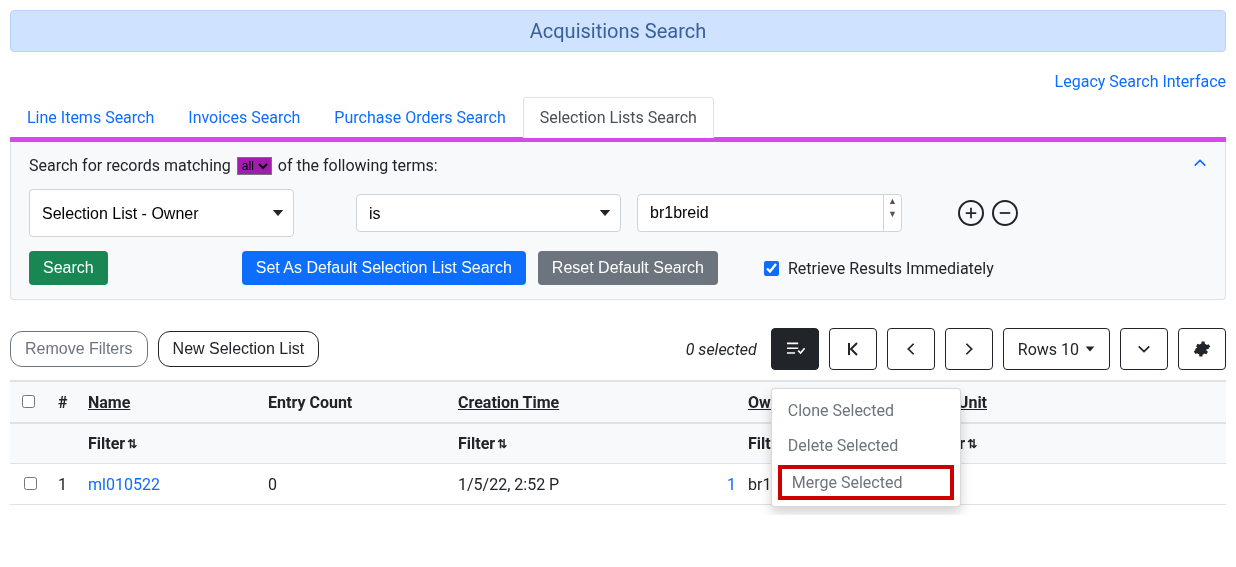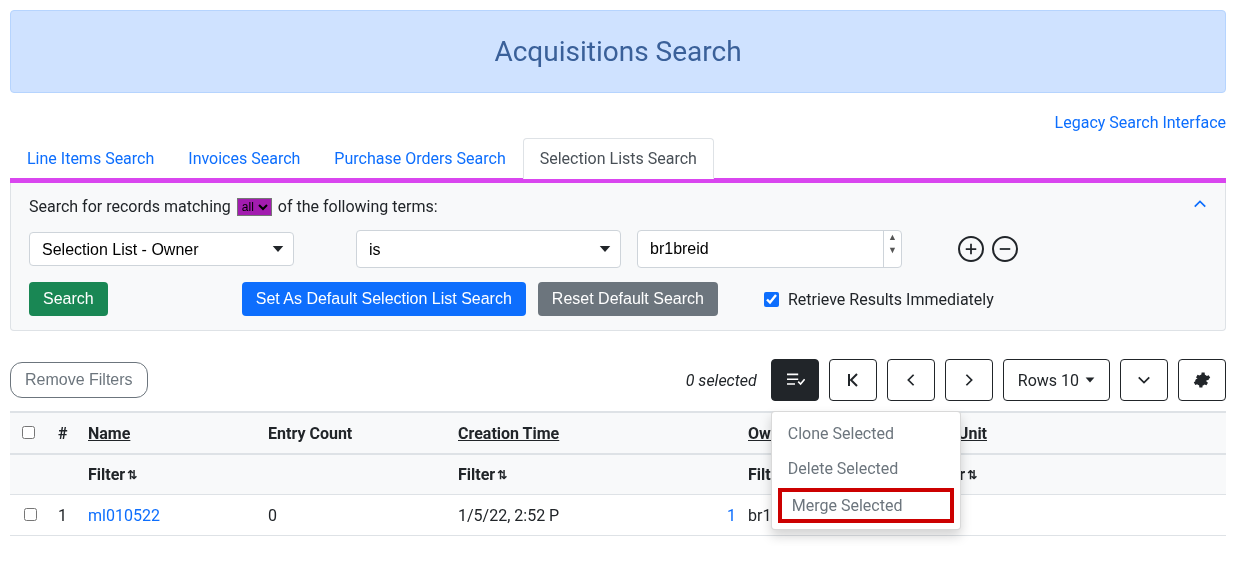--- a/index.html
+++ b/index.html
@@ -15,24 +15,24 @@
   a { color: #0d6efd; text-decoration: none; }
   .page-title-bar {
     background: #cfe2ff;
     border: 1px solid #b6d4fe;
     border-radius: 4px;
     text-align: center;
     padding: 8px 0;
     margin-bottom: 20px;
   }
   .page-title-bar h1 {
-    font-size: 28px;
+    font-size: 20px;
     font-weight: 400;
     color: #3a6099;
-    margin: 16px;
+    margin: 0;
   }
   .legacy-link {
     text-align: right;
     margin-bottom: 6px;
   }
   .tabs {
     display: flex;
     border-bottom: 5px solid #d946ef;
   }
   .tab {
@@ -66,21 +66,21 @@
   }
   .search-row1 { margin-bottom: 14px; display:flex; align-items:center; gap:6px;}
   .search-row2 { display: flex; align-items: center; gap: 16px; margin-bottom: 14px; }
   .search-row3 { display: flex; align-items: center; gap: 12px; }
   select.form-select, .text-combo {
     border: 1px solid #ced4da;
     border-radius: 4px;
     background: #fff;
     font-size: 16px;
   }
-  .sel-field { width: 265px; height: 34px; padding: 0 28px 0 12px; appearance:none; -webkit-appearance:none; position:relative;}
+  .sel-field { width: 265px; height: 48px; padding: 0 28px 0 12px; appearance:none; -webkit-appearance:none; position:relative;}
   .sel-op    { width: 265px; height: 38px; padding: 0 28px 0 12px; appearance:none; -webkit-appearance:none;}
   .sel-wrap { position:relative; display:inline-block;}
   .sel-caret { position:absolute; right:10px; top:50%; transform:translateY(-50%); pointer-events:none; color:#212529;}
   .text-combo { width: 265px; height: 38px; display:flex; align-items:center;}
   .text-combo input { border:none; outline:none; flex:1; padding:0 12px; font-size:16px; background:transparent;}
   .spinner-btns { display:flex; flex-direction:column; border-left:1px solid #ced4da; height:100%;}
   .spinner-btns span { font-size:9px; line-height:1; padding:2px 4px; cursor:pointer; color:#555;}
   .btn { border:none; border-radius:4px; padding:8px 14px; font-size:16px; cursor:pointer; color:#fff;}
   .btn-success{ background:#198754;}
   .btn-primary{ background:#0d6efd;}
@@ -92,21 +92,21 @@
   .check-label { display:flex; align-items:center; gap:6px; margin-left:30px;}
   .check-label input { width:15px; height:15px; accent-color:#0d6efd;}
   .grid-toolbar { display:flex; align-items:center; margin-top:28px; gap:10px;}
   .grid-toolbar .spacer { flex:1;}
   .sel-count { font-style:italic; color:#212529; margin-right:4px;}
   .icon-btn { width:48px; height:42px; border:1px solid #212529; border-radius:4px; background:#fff; display:flex; align-items:center; justify-content:center; cursor:pointer;}
   .icon-btn.dark { background:#212529; color:#fff; border-color:#212529;}
   .rows-btn { height:42px; border:1px solid #212529; border-radius:4px; background:#fff; padding:0 14px; display:flex; align-items:center; gap:6px; cursor:pointer;}
   .menu-btn-wrap { position:relative;}
   .dropdown {
-    position:absolute; top:52px; left:0;
+    position:absolute; top:60px; left:0;
     background:#fff; border:1px solid rgba(0,0,0,.15); border-radius:4px;
     box-shadow:0 6px 12px rgba(0,0,0,.175);
     min-width:190px; z-index:10; padding:4px 0;
   }
   .dropdown-item { padding:8px 16px; color:#6c757d; cursor:pointer; font-size:16px;}
   .dropdown-item.highlight { border:4px solid #c00; margin:2px 6px; padding:4px 10px;}
   table.datagrid { width:100%; border-collapse:collapse; margin-top:10px;}
   table.datagrid th { text-align:left; font-weight:700; padding:10px 8px; background:#f8f9fa; border-top:2px solid #dee2e6; border-bottom:1px solid #dee2e6; text-decoration:underline;}
   table.datagrid th.nodec{ text-decoration:none;}
   table.datagrid td { padding:10px 8px; border-bottom:1px solid #dee2e6;}
@@ -200,20 +200,21 @@
     <button class="btn btn-secondary">Reset Default Search</button>
     <label class="check-label">
       <input type="checkbox" checked="" style="">
       <span>Retrieve Results Immediately</span>
     </label>
   </div>
 </div>
 
 <div class="grid-toolbar">
   <button class="btn-outline disabled">Remove Filters</button>
+  <button class="btn-outline">New Selection List</button>
   <div class="spacer"></div>
   <span class="sel-count">0 selected</span>
 
   <div class="menu-btn-wrap">
     <div class="icon-btn dark">
       <svg width="20" height="16" viewBox="0 0 24 20">
         <path stroke="#fff" stroke-width="2" d="M2 3 H16 M2 9 H16 M2 15 H12"></path>
         <path fill="none" stroke="#fff" stroke-width="2" d="M16 12 L19 15 L24 9"></path>
       </svg>
     </div>

